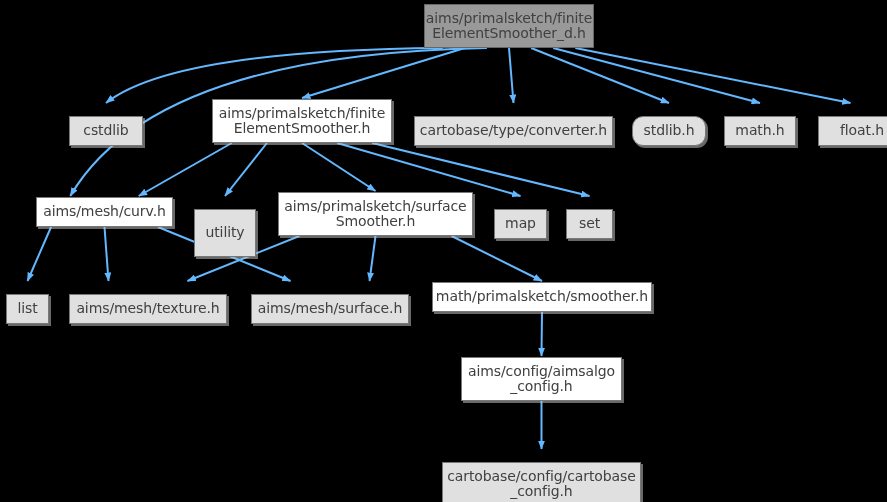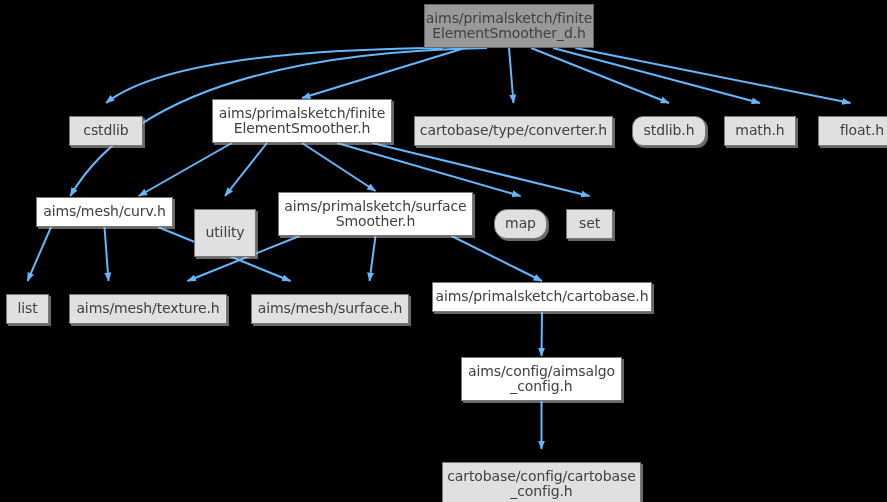--- a/index.html
+++ b/index.html
@@ -72,24 +72,24 @@
       <div class="node fill-white shadow" style="left: 212px; top: 99px; width: 180px; height: 44px;">aims/primalsketch/finite
 ElementSmoother.h</div>
       <div class="node fill-grey shadow" style="left: 414px; top: 104px; width: 199px; height: 30px;">cartobase/type/converter.h</div>
       <div class="node fill-grey shadow" style="left: 632px; top: 104px; width: 74px; height: 30px; border-radius: 11px;">stdlib.h</div>
       <div class="node fill-grey shadow" style="left: 724px; top: 104px; width: 72px; height: 30px;">math.h</div>
       <div class="node fill-grey shadow" style="left: 818px; top: 104px; width: 88px; height: 30px;">float.h</div>
       <div class="node fill-white shadow" style="left: 36px; top: 197px; width: 137px; height: 30px;">aims/mesh/curv.h</div>
       <div class="node fill-grey shadow" style="left: 194px; top: 197px; width: 62px; height: 48px;">utility</div>
       <div class="node fill-white shadow" style="left: 278px; top: 192px; width: 195px; height: 44px;">aims/primalsketch/surface
 Smoother.h</div>
-      <div class="node fill-grey shadow" style="left: 494px; top: 197px; width: 53px; height: 30px; border-radius: 13px;">map</div>
+      <div class="node fill-grey shadow" style="left: 494px; top: 197px; width: 53px; height: 30px;">map</div>
       <div class="node fill-grey shadow" style="left: 566px; top: 197px; width: 47px; height: 30px;">set</div>
       <div class="node fill-grey shadow" style="left: 6px; top: 282px; width: 43px; height: 30px;">list</div>
       <div class="node fill-grey shadow" style="left: 69px; top: 282px; width: 158px; height: 30px;">aims/mesh/texture.h</div>
       <div class="node fill-grey shadow" style="left: 251px; top: 282px; width: 158px; height: 30px;">aims/mesh/surface.h</div>
-      <div class="node fill-white shadow" style="left: 432px; top: 282px; width: 220px; height: 30px;">aims/primalsketch/cartobase.h</div>
+      <div class="node fill-white shadow" style="left: 432px; top: 282px; width: 220px; height: 30px;">math/primalsketch/smoother.h</div>
       <div class="node fill-white shadow" style="left: 461px; top: 357px; width: 161px; height: 44px;">aims/config/aimsalgo
 _config.h</div>
       <div class="node fill-grey shadow" style="left: 442px; top: 450px; width: 199px; height: 44px;">cartobase/config/cartobase
 _config.h</div>
     </div>
 </div>
 
 </body></html>

